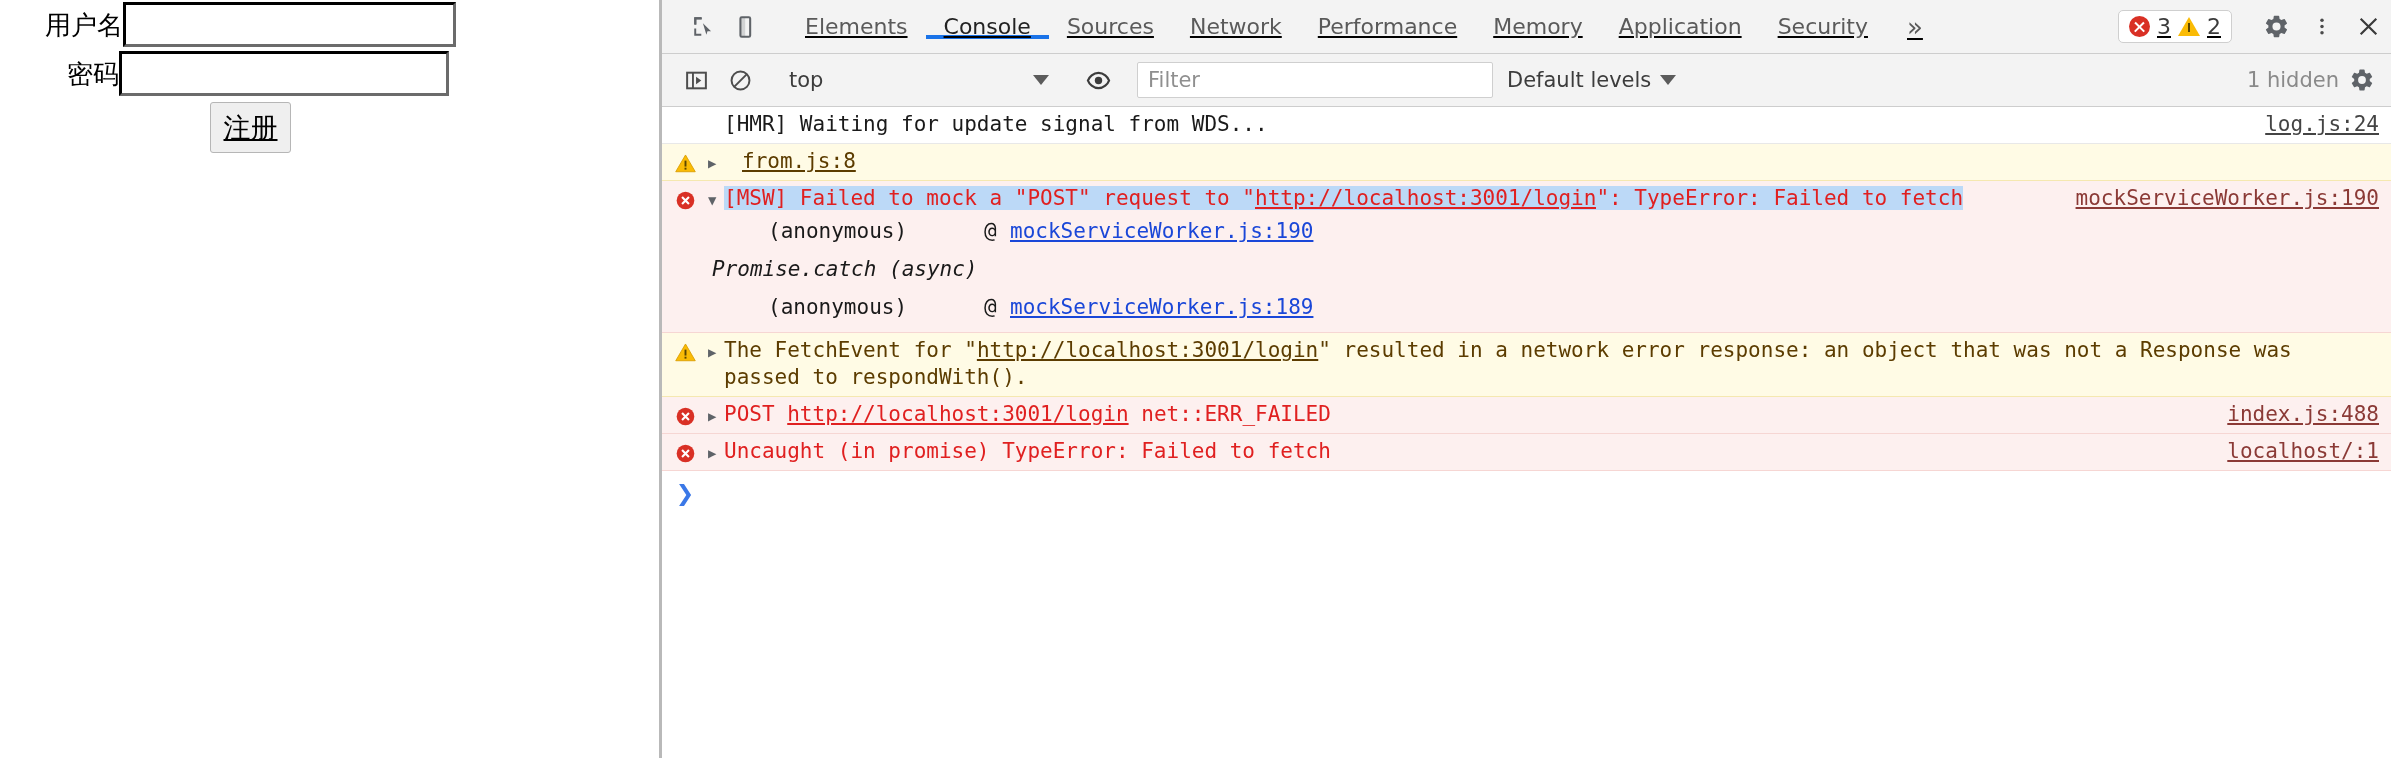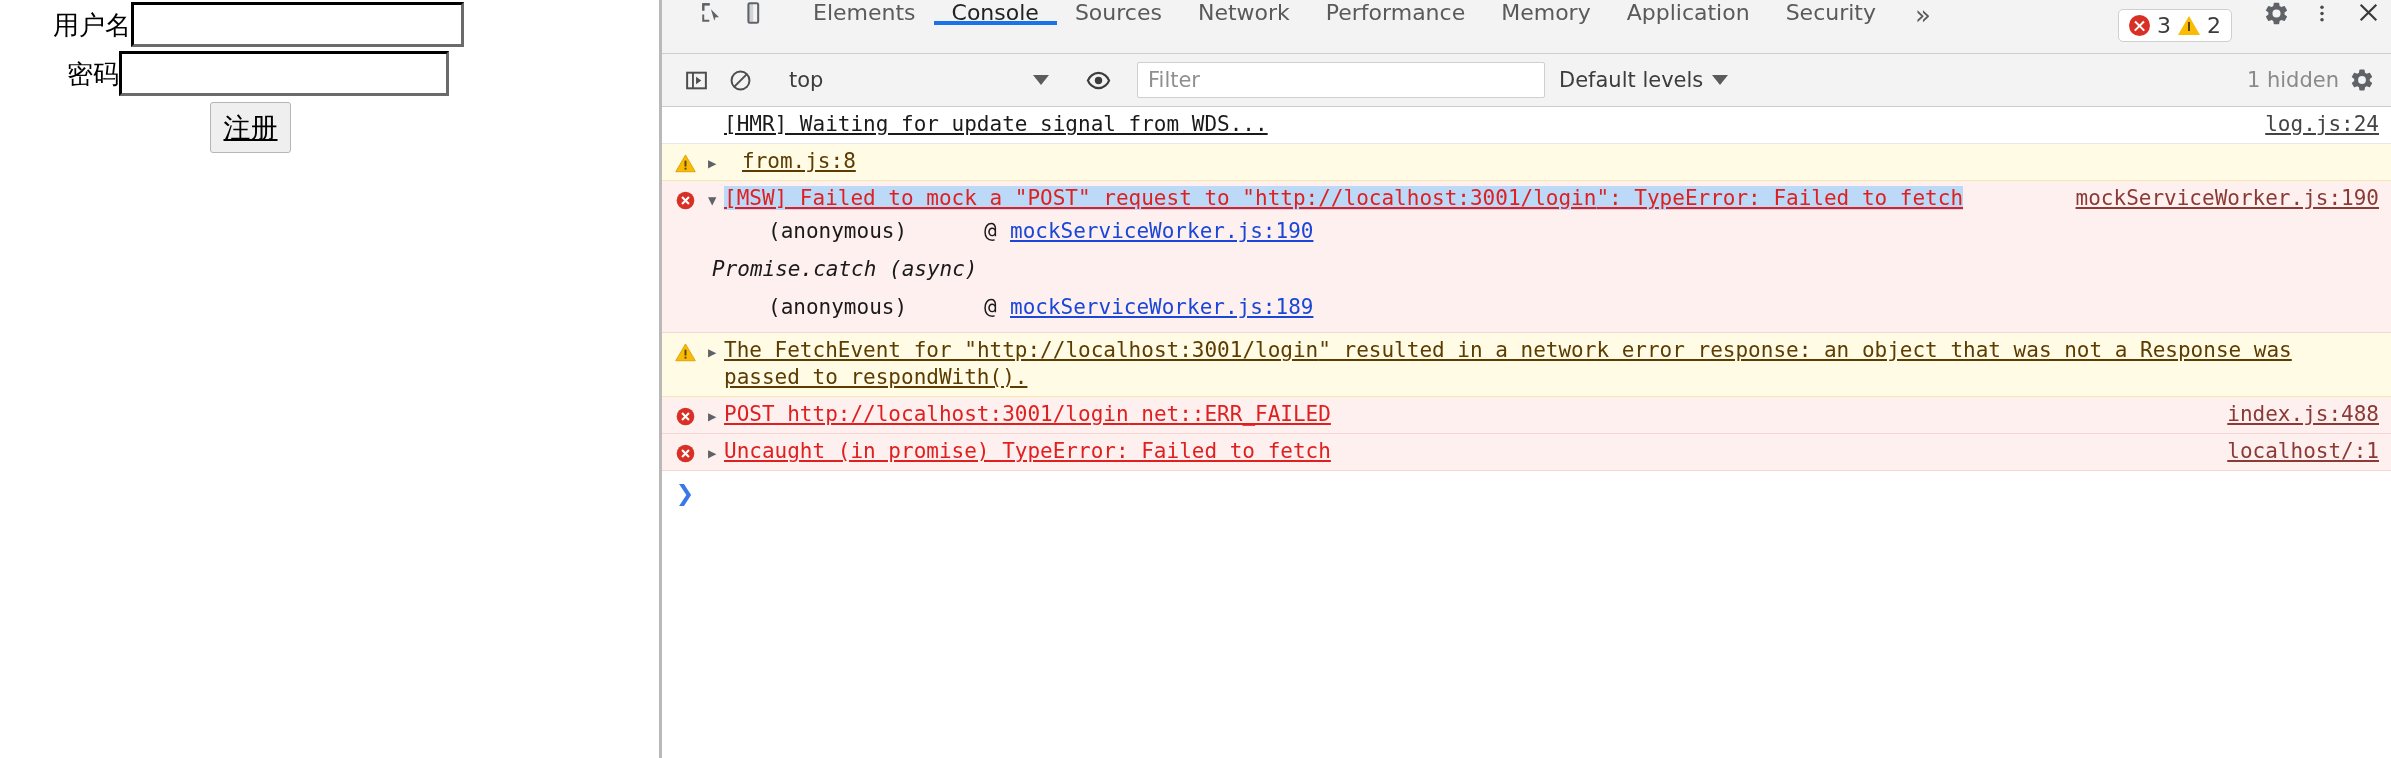--- a/index.html
+++ b/index.html
@@ -29,21 +29,21 @@
     background: #ffffff;
     flex: 0 0 659px;
     overflow: hidden;
   }
   .form-row {
     display: flex;
     align-items: center;
     height: 49px;
     margin-left: 11px;
   }
-  .form-row.row-user { margin-left: 12px; }
+  .form-row.row-user { margin-left: 4px; }
   .form-label {
     font-size: 26px;
     color: #000;
     font-family: "DejaVu Sans", "Liberation Sans", sans-serif;
     white-space: nowrap;
     line-height: 1;
   }
   .row-user .form-label { margin-left: 41px; }
   .row-pass .form-label { margin-left: 56px; }
   .text-input {
@@ -93,23 +93,24 @@
     min-width: 0;
     font-family: "DejaVu Sans", "Liberation Sans", sans-serif;
   }
 
   
   .dt-tabbar {
     height: 53px;
     background: #f3f3f3;
     border-bottom: 1px solid #cdcdcd;
     display: flex;
-    align-items: flex-start;
+    align-items: center;
     flex: 0 0 53px;
-    padding-left: 28px;
+    padding-left: 20px;
+    text-decoration: underline;
   }
   .dt-iconbtn {
     width: 44px;
     display: flex;
     align-items: center;
     justify-content: center;
     cursor: pointer;
   }
   .dt-sep {
     width: 1px;
@@ -221,21 +222,21 @@
   }
   .ctx-caret {
     width: 0; height: 0;
     border-left: 8px solid transparent;
     border-right: 8px solid transparent;
     border-top: 10px solid #5b5b5b;
   }
   .filter-input {
     box-sizing: border-box;
     flex: 0 0 auto;
-    width: 408px;
+    width: 356px;
     height: 36px;
     border: 1px solid #cfcfcf;
     border-radius: 2px;
     background: #fff;
     font-size: 21px;
     color: #333;
     padding: 0 10px;
     outline: none;
     font-family: "DejaVu Sans", "Liberation Sans", sans-serif;
   }
@@ -285,21 +286,20 @@
     padding-top: 5px;
     color: #5f6368;
     font-size: 14px;
     line-height: 20px;
   }
   .msg .content {
     flex: 1 1 auto;
     min-width: 0;
     padding-right: 12px;
     word-break: break-word;
-    text-decoration: underline;
   }
   .msg .srclink {
     flex: 0 0 auto;
     color: #444;
     text-decoration: underline;
     white-space: nowrap;
     padding-right: 12px;
     padding-left: 18px;
     cursor: pointer;
   }

